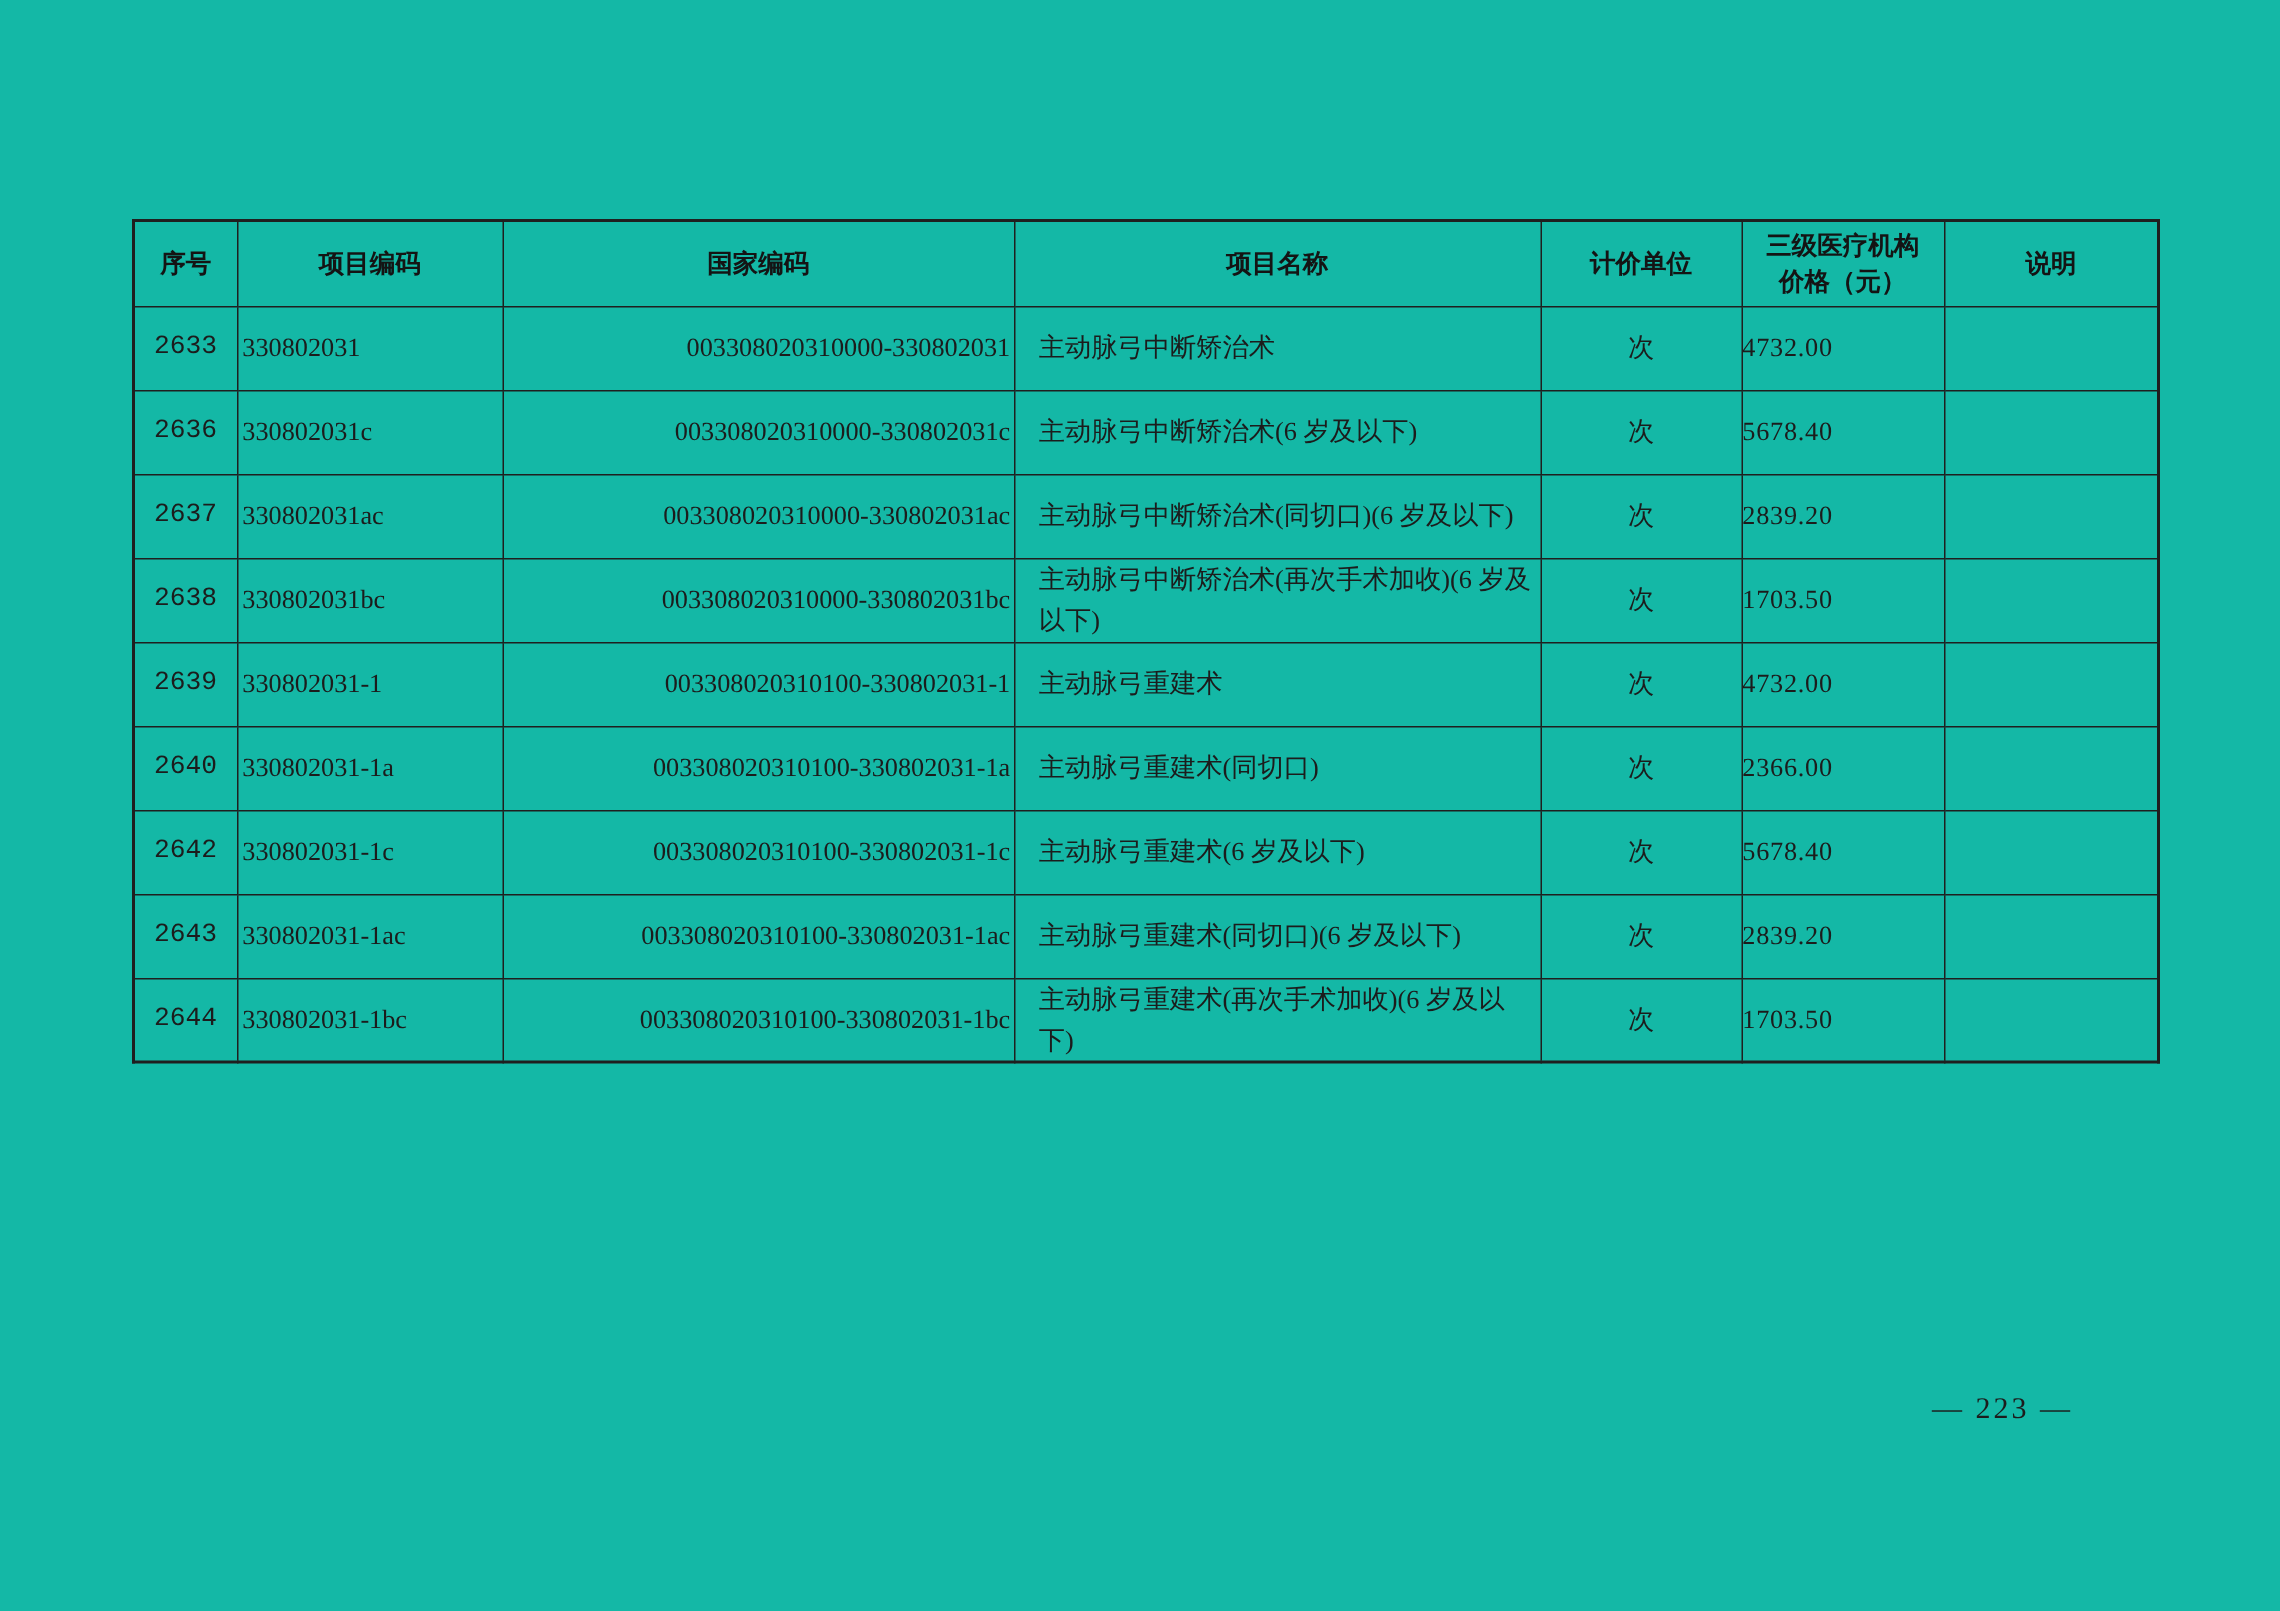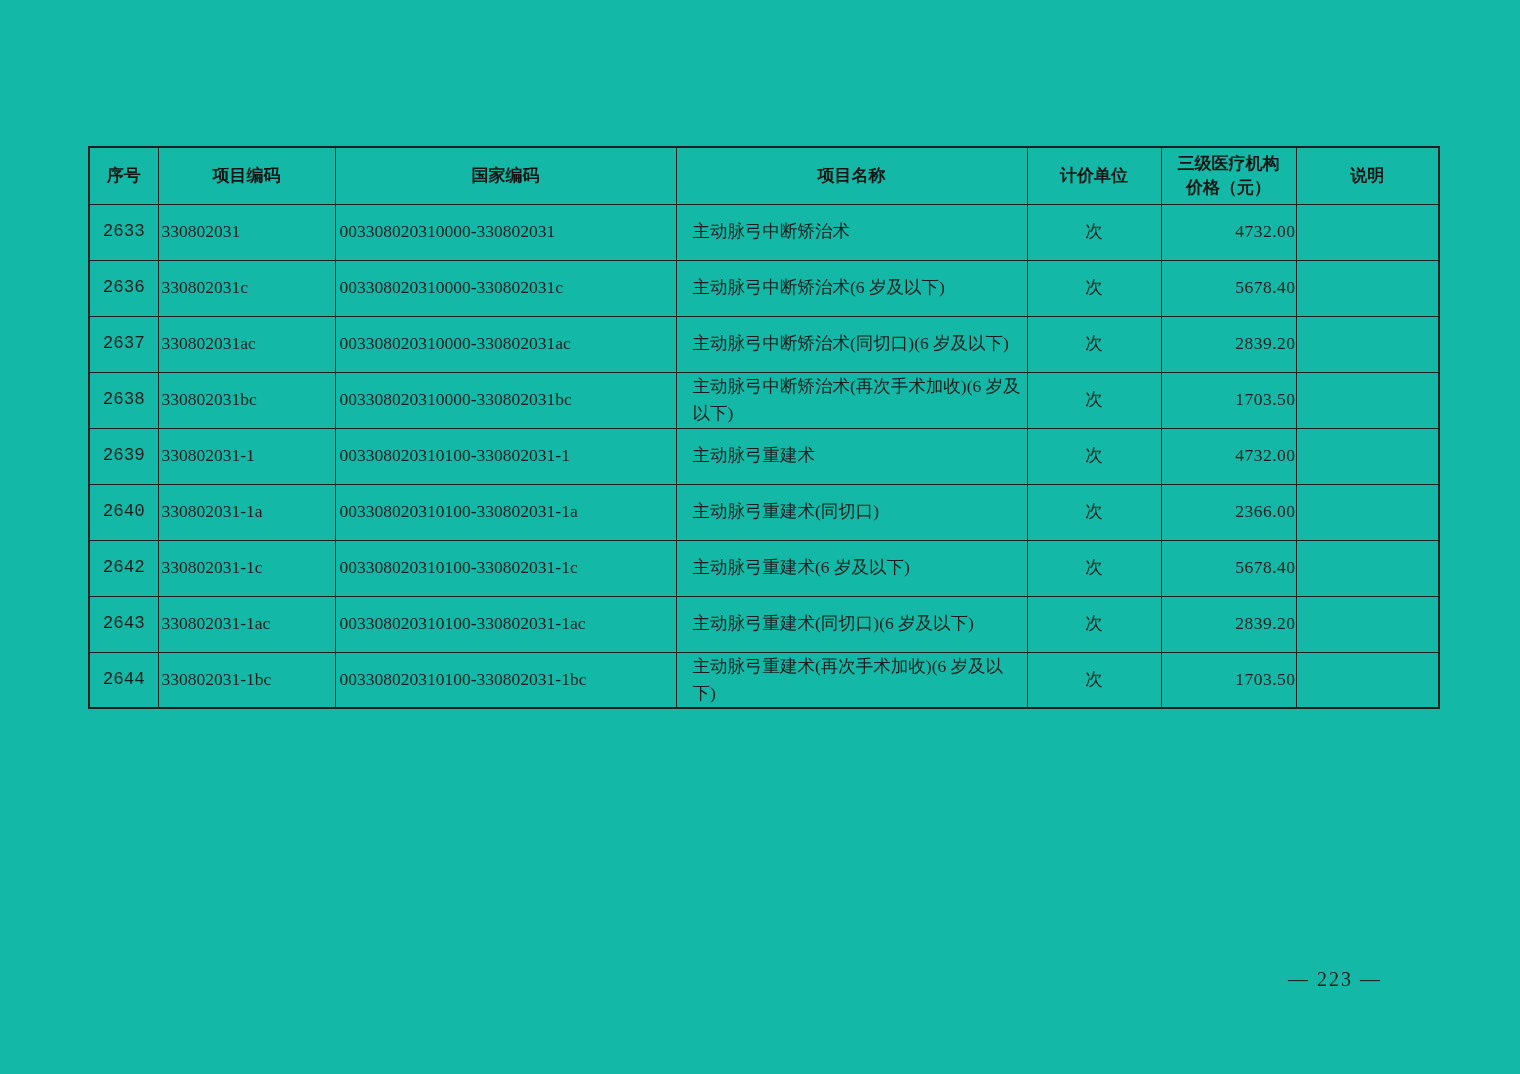--- a/index.html
+++ b/index.html
@@ -40,35 +40,34 @@
     line-height: 1.4;
     color: #141414;
   }
   .price-table td {
     height: 56px;
     font-size: 17.5px;
     line-height: 1.55;
   }
   td.c-seq   { text-align: center; font-family: Liberation Mono, monospace; }
   td.c-code  { text-align: left; padding-left: 3px; padding-right: 2px; }
-  td.c-ncode { text-align: left; padding-left: 4px; padding-right: 2px; }
+  td.c-ncode { text-align: right; padding-left: 4px; padding-right: 2px; }
   td.c-name  { text-align: left; padding-left: 16px; padding-right: 4px; }
   td.c-unit  { text-align: center; }
-  td.c-price { text-align: right; letter-spacing: 0.5px; }
+  td.c-price { text-align: left; letter-spacing: 0.5px; }
   td.c-note  { text-align: center; }
   .page-number {
     position: absolute;
     left: 1245px;
     top: 928px;
     width: 180px;
     text-align: center;
     font-size: 20px;
     color: #1c1c1c;
     letter-spacing: 2px;
-    margin-top: 40px;
   }
 </style>
 </head>
 <body>
 
 <div class="page">
 
   <table class="price-table">
     <colgroup>
       <col style="width:69px">

